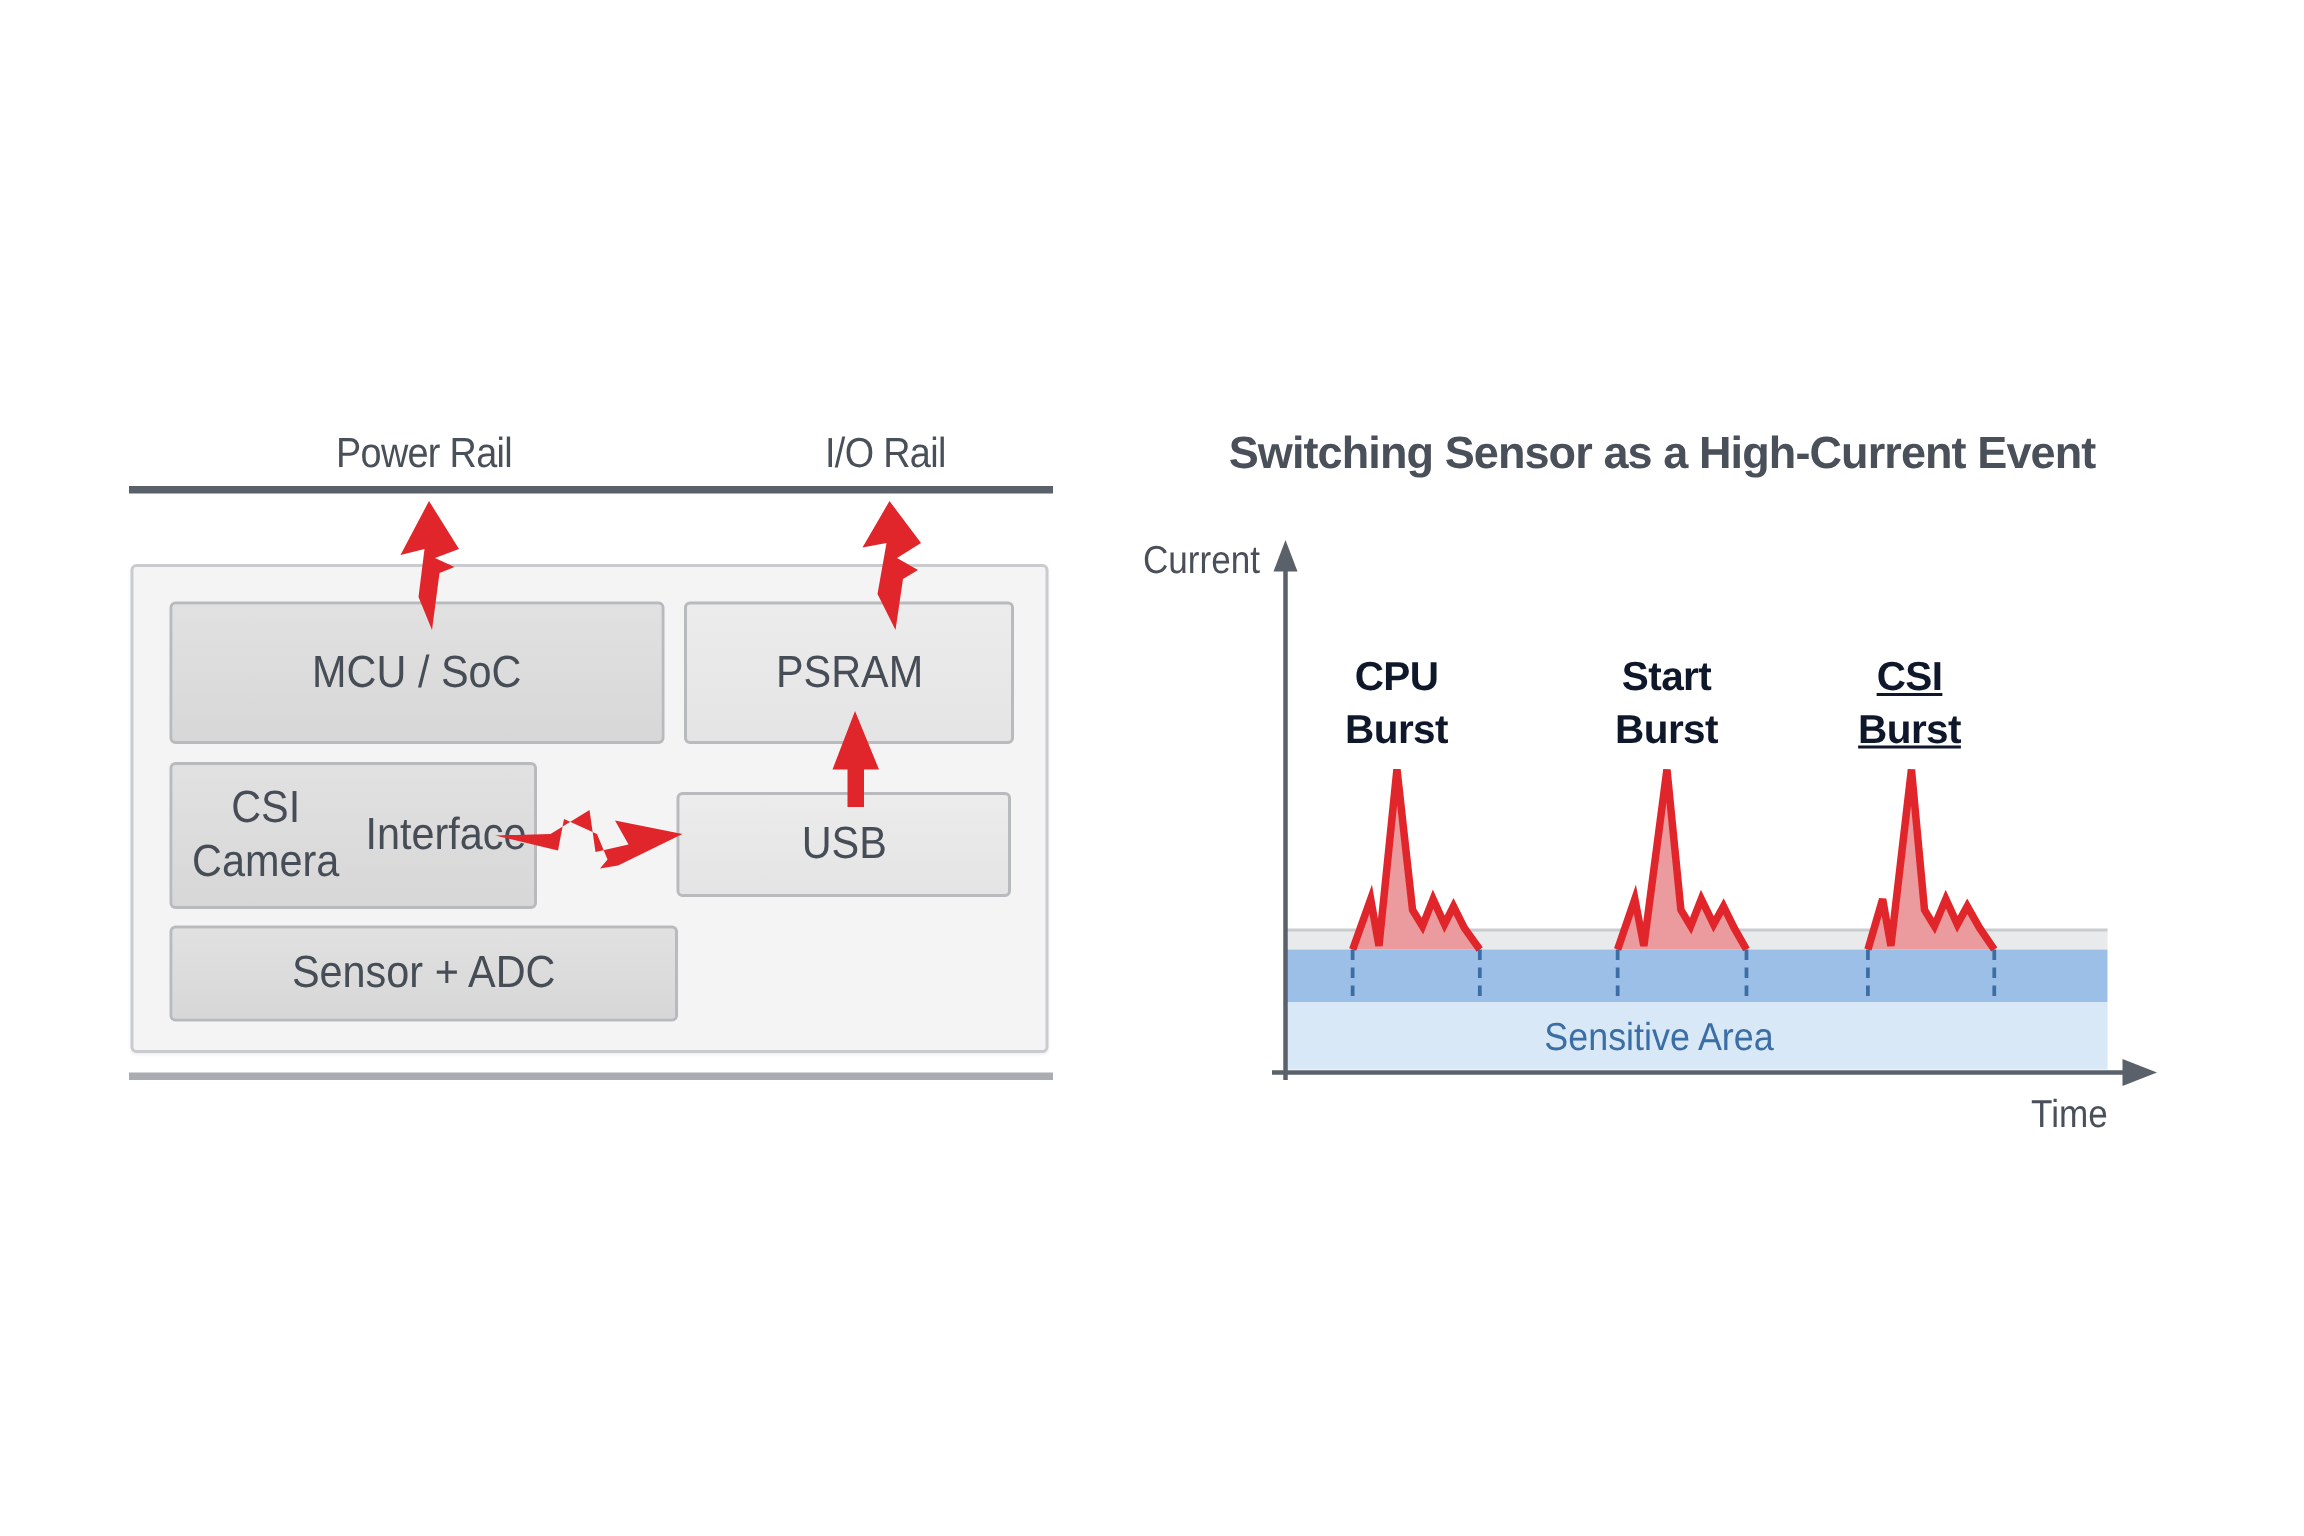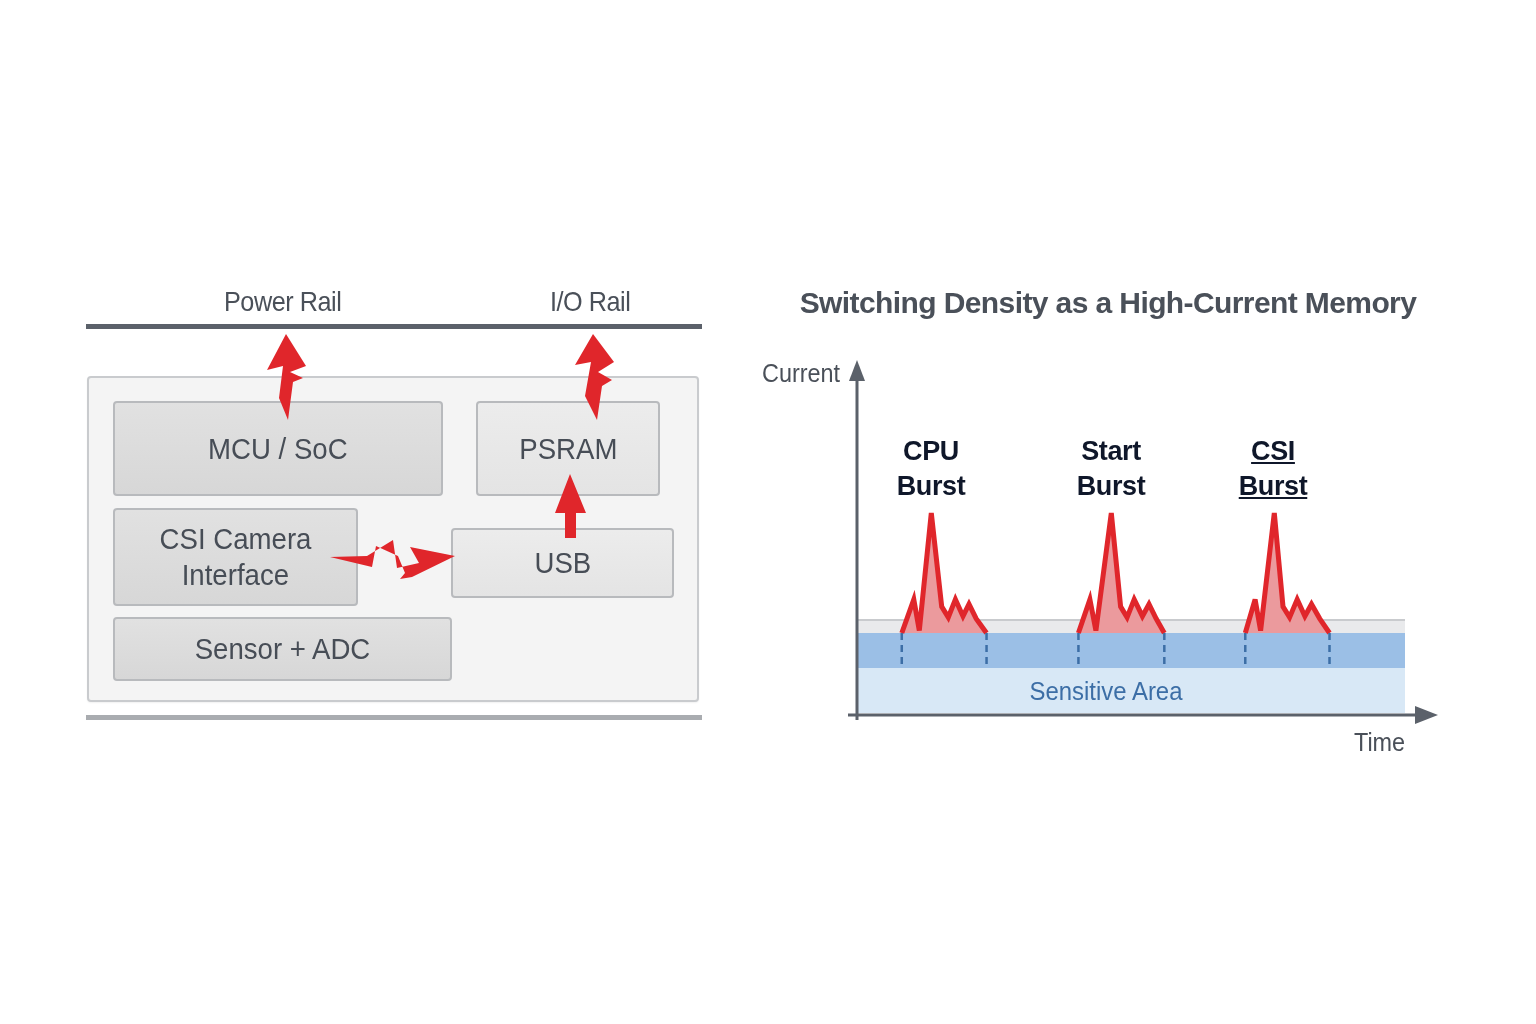--- a/index.html
+++ b/index.html
@@ -31,24 +31,24 @@
 <div>
   <div class="rail-label" style="left:224px; top:286px;">Power Rail</div>
   <div class="rail-label" style="left:550px; top:286px;">I/O Rail</div>
   <div class="rail-line" style="left:86px; top:324px; width:616px; height:5px;"></div>
 
   <div class="board"></div>
 
   <div class="block dark" style="left:113px; top:401px; width:330px; height:95px;">
     <span>MCU / SoC</span>
   </div>
-  <div class="block light" style="left:476px; top:401px; width:184px; height:95px;align-items:center;">
+  <div class="block light" style="left:456px; top:401px; width:220px; height:95px;align-items:center;">
     <span>PSRAM</span>
   </div>
-  <div class="block dark" style="left:113px; top:508px; width:245px; height:98px; flex-direction:column;">
+  <div class="block dark" style="left:113px; top:508px; width:245px; height:98px; flex-direction:row;justify-content:space-between;">
     <span>CSI Camera</span>
     <span>Interface</span>
   </div>
   <div class="block light" style="left:451px; top:528px; width:223px; height:70px;">
     <span>USB</span>
   </div>
   <div class="block dark" style="left:113px; top:617px; width:339px; height:64px;">
     <span>Sensor + ADC</span>
   </div>
 
@@ -60,21 +60,21 @@
 
     <polygon fill="#e0262b" points="593,334 575,365 591,362 585,396 597,420 602,386 612,380 598,372 614,362"></polygon>
 
     <polygon fill="#e0262b" points="570,474 555,513 565,513 565,538 576,538 576,513 586,513"></polygon>
 
     <polygon fill="#e0262b" points="330,557 372,567 376,546 398,556 405,573 400,579 412,577 455,556 410,547 419,563 397,568 393,540 367,556"></polygon>
   </svg>
 </div>
 
 <div>
-  <div class="chart-title">Switching Density as a High-Current Memory</div>
+  <div class="chart-title">Switching Sensor as a High-Current Event</div>
   <div class="axis-label" style="left:762px; top:358px;">Current</div>
   <div class="axis-label" style="left:1354px; top:727px;">Time</div>
 
   <svg id="chart-svg" width="1536" height="1024">
 
     <rect x="858" y="620" width="547" height="13" fill="#e9eaec"></rect>
     <line x1="858" y1="620" x2="1405" y2="620" stroke="#c9cbce" stroke-width="2"></line>
     <rect x="858" y="633" width="547" height="35" fill="#9bbfe6"></rect>
     <rect x="858" y="668" width="547" height="45" fill="#d8e8f6"></rect>
     <g id="spikes-layer">

